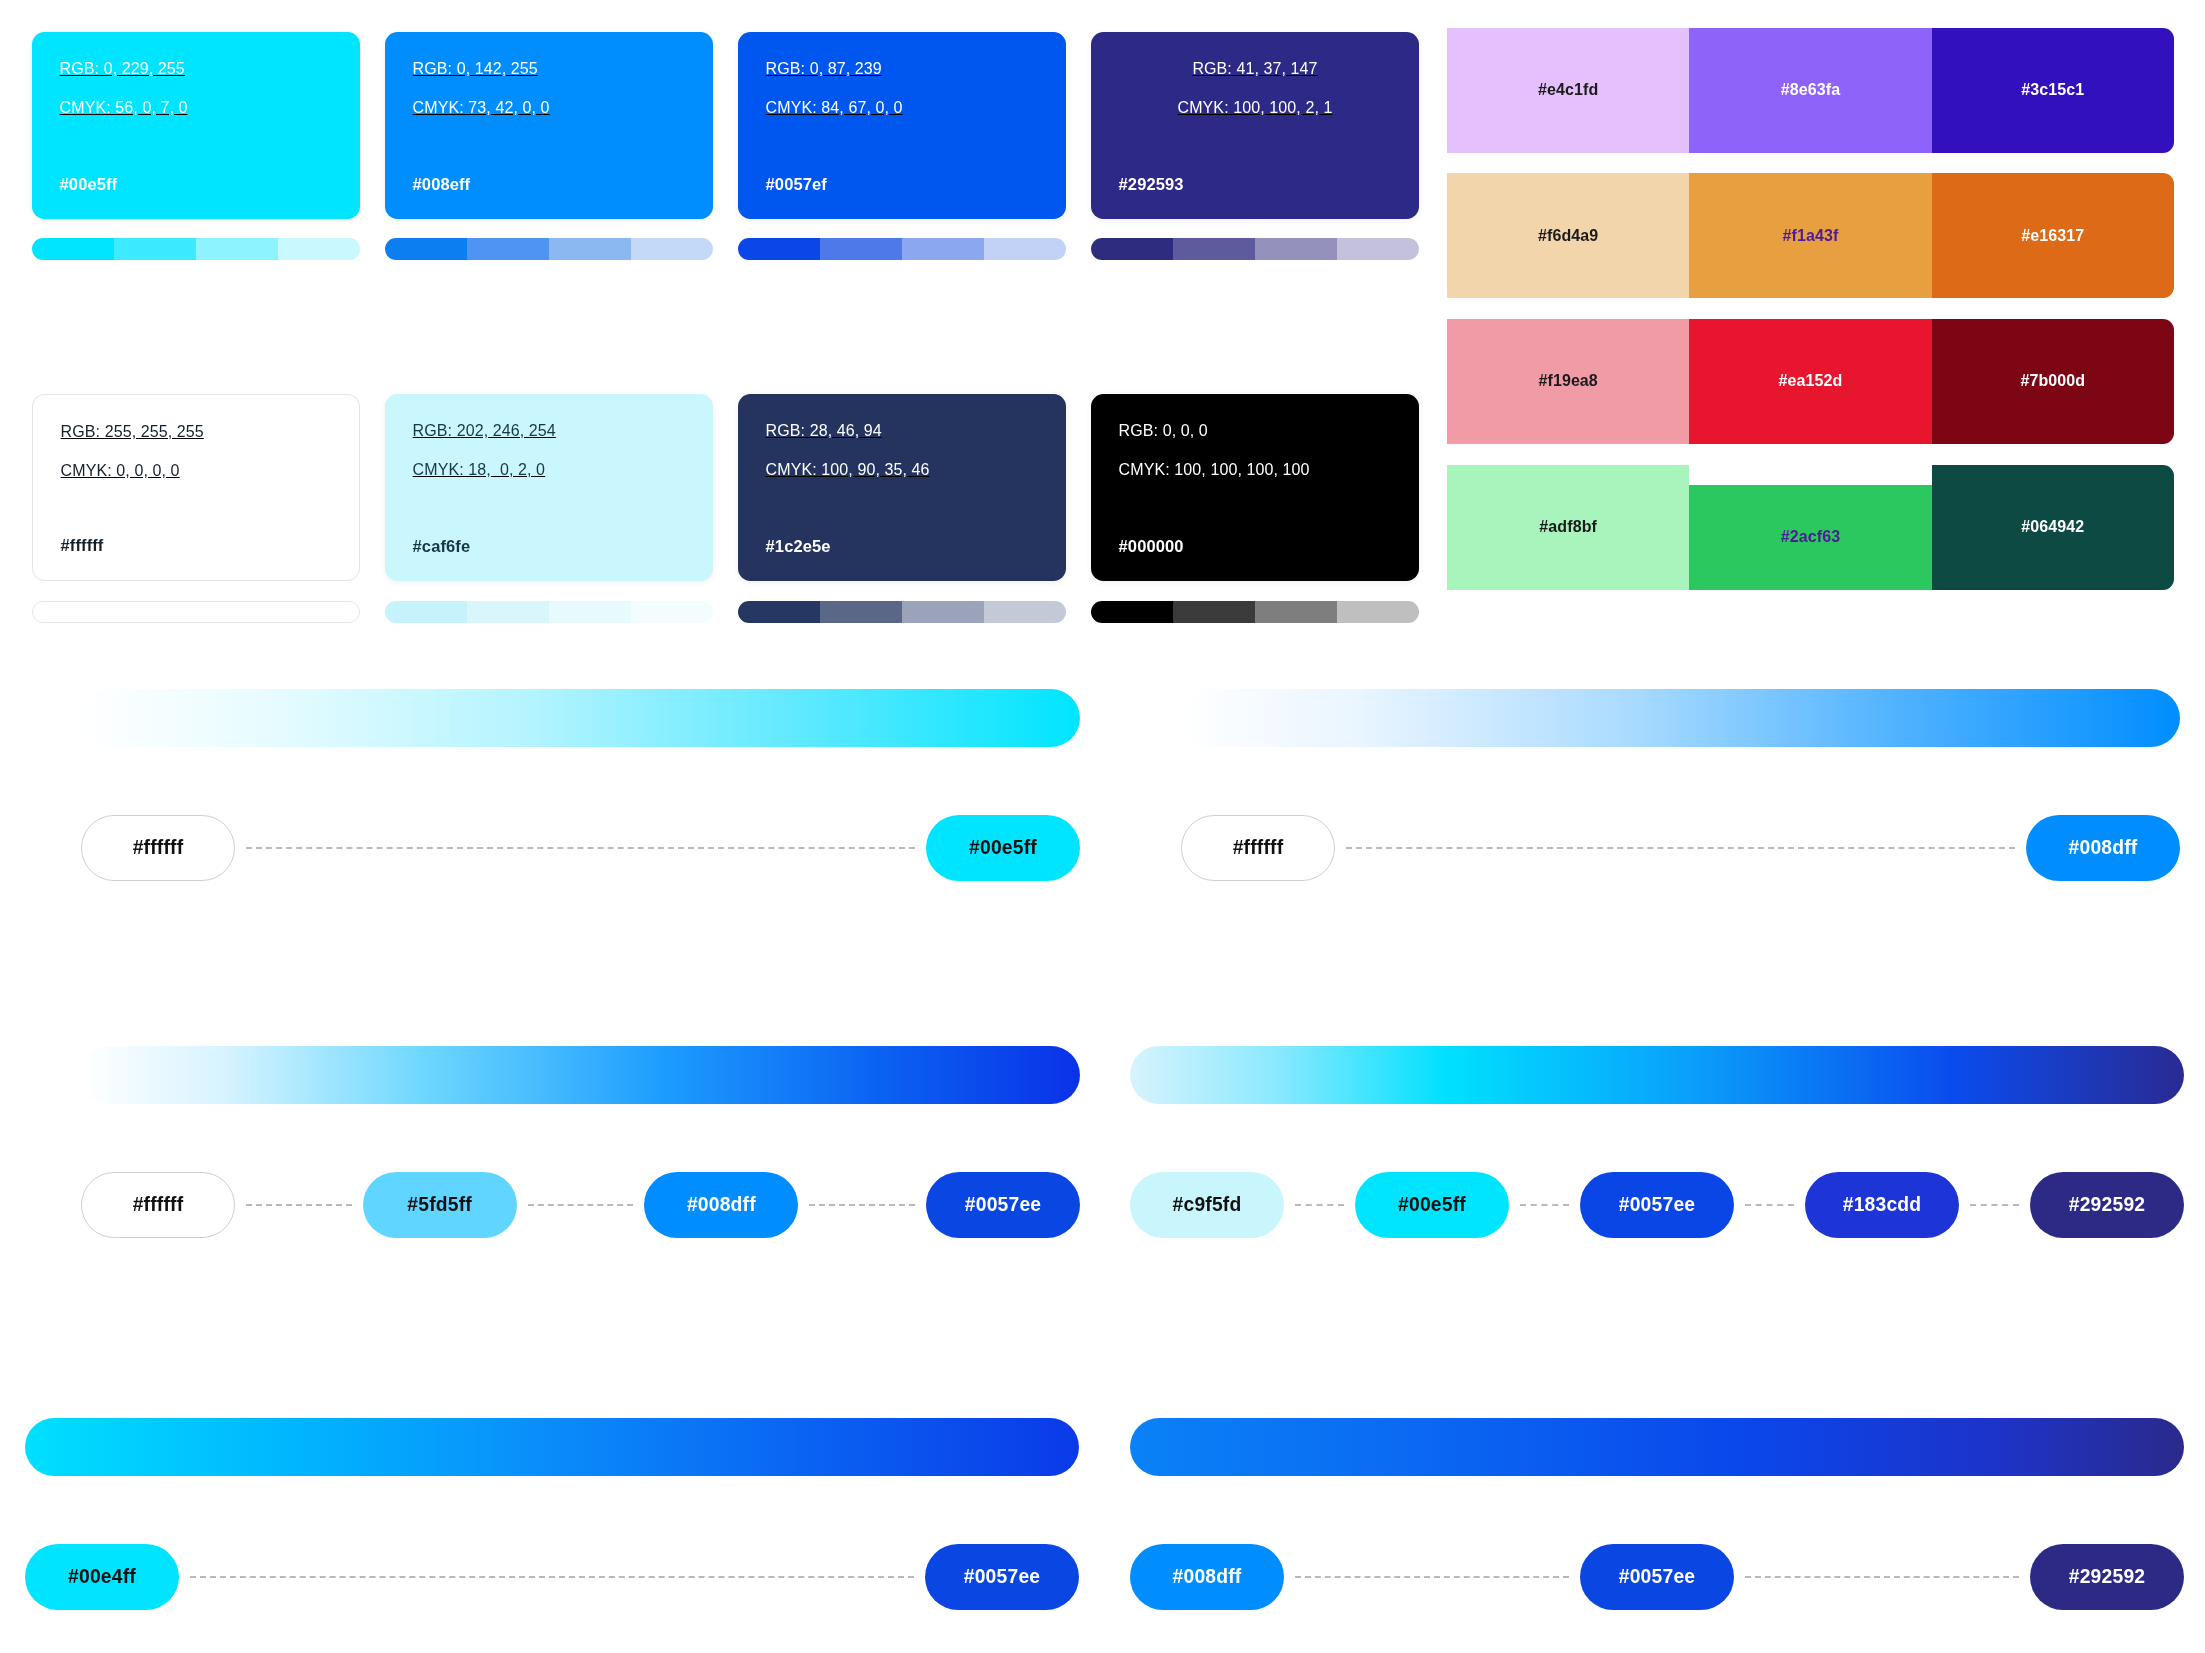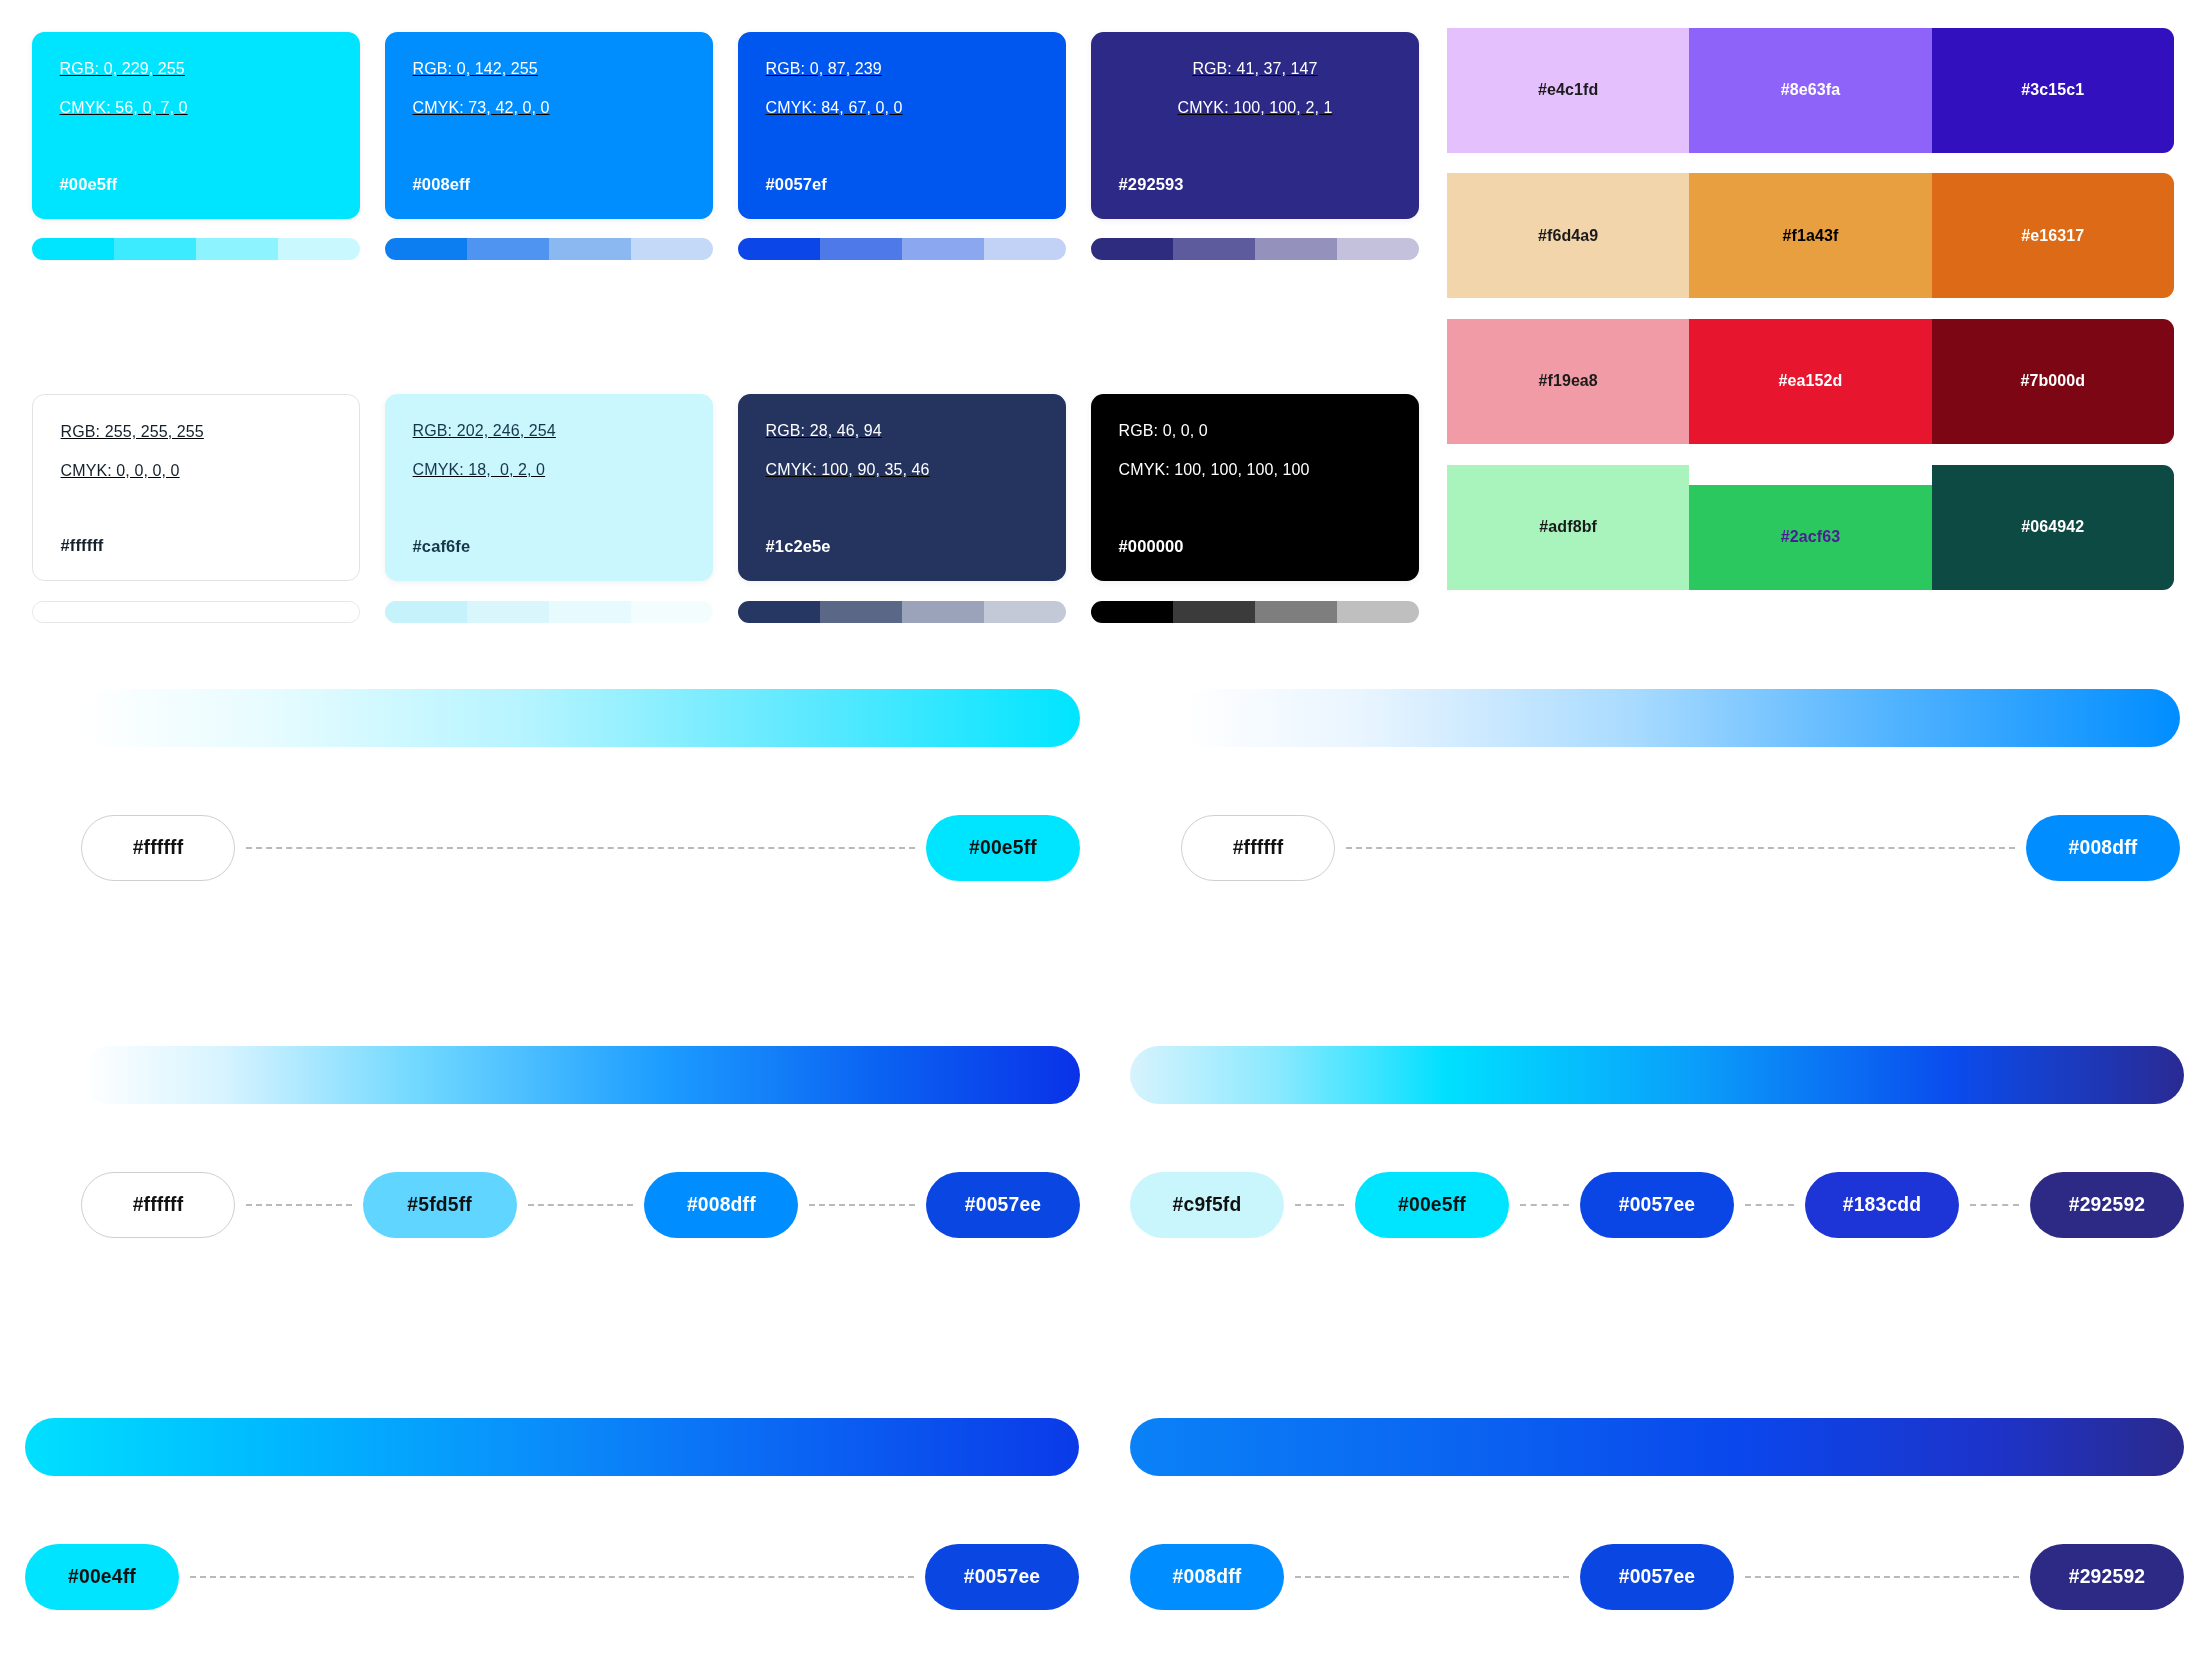--- a/index.html
+++ b/index.html
@@ -264,21 +264,21 @@
             <span>#8e63fa</span>
           </div>
           <div class="accent-cell" style="background: rgb(51, 16, 189); color: rgb(255, 255, 255); text-align: center;">
             <span>#3c15c1</span>
           </div>
         </div>
         <div class="accent-row">
           <div class="accent-cell" style="background: rgb(243, 213, 171); color: rgb(27, 27, 27);">
             <span>#f6d4a9</span>
           </div>
-          <div class="accent-cell" style="background: rgb(232, 159, 63); color: #000000;">
+          <div class="accent-cell" style="background: rgb(232, 159, 63); color: #4c1d95;">
             <span>#f1a43f</span>
           </div>
           <div class="accent-cell" style="background: rgb(221, 106, 22); color: rgb(255, 255, 255);">
             <span>#e16317</span>
           </div>
         </div>
         <div class="accent-row">
           <div class="accent-cell" style="background: rgb(240, 155, 166); color: rgb(27, 27, 27);">
             <span>#f19ea8</span>
           </div>

